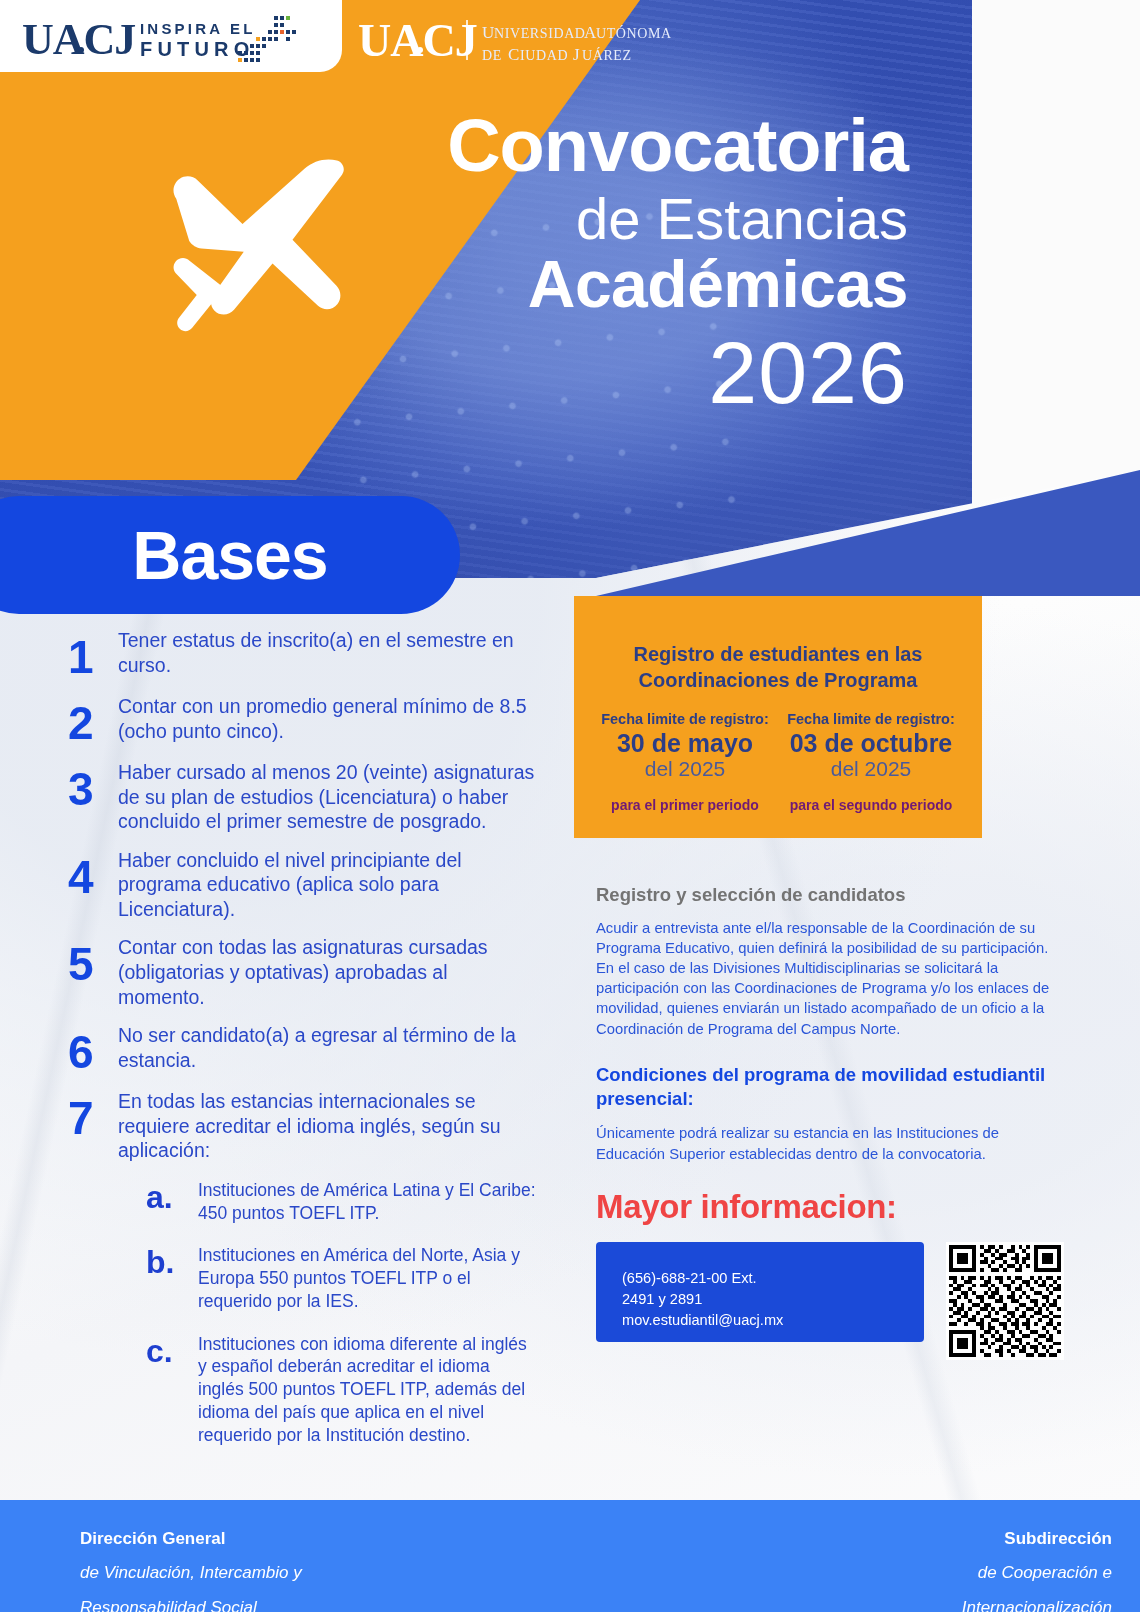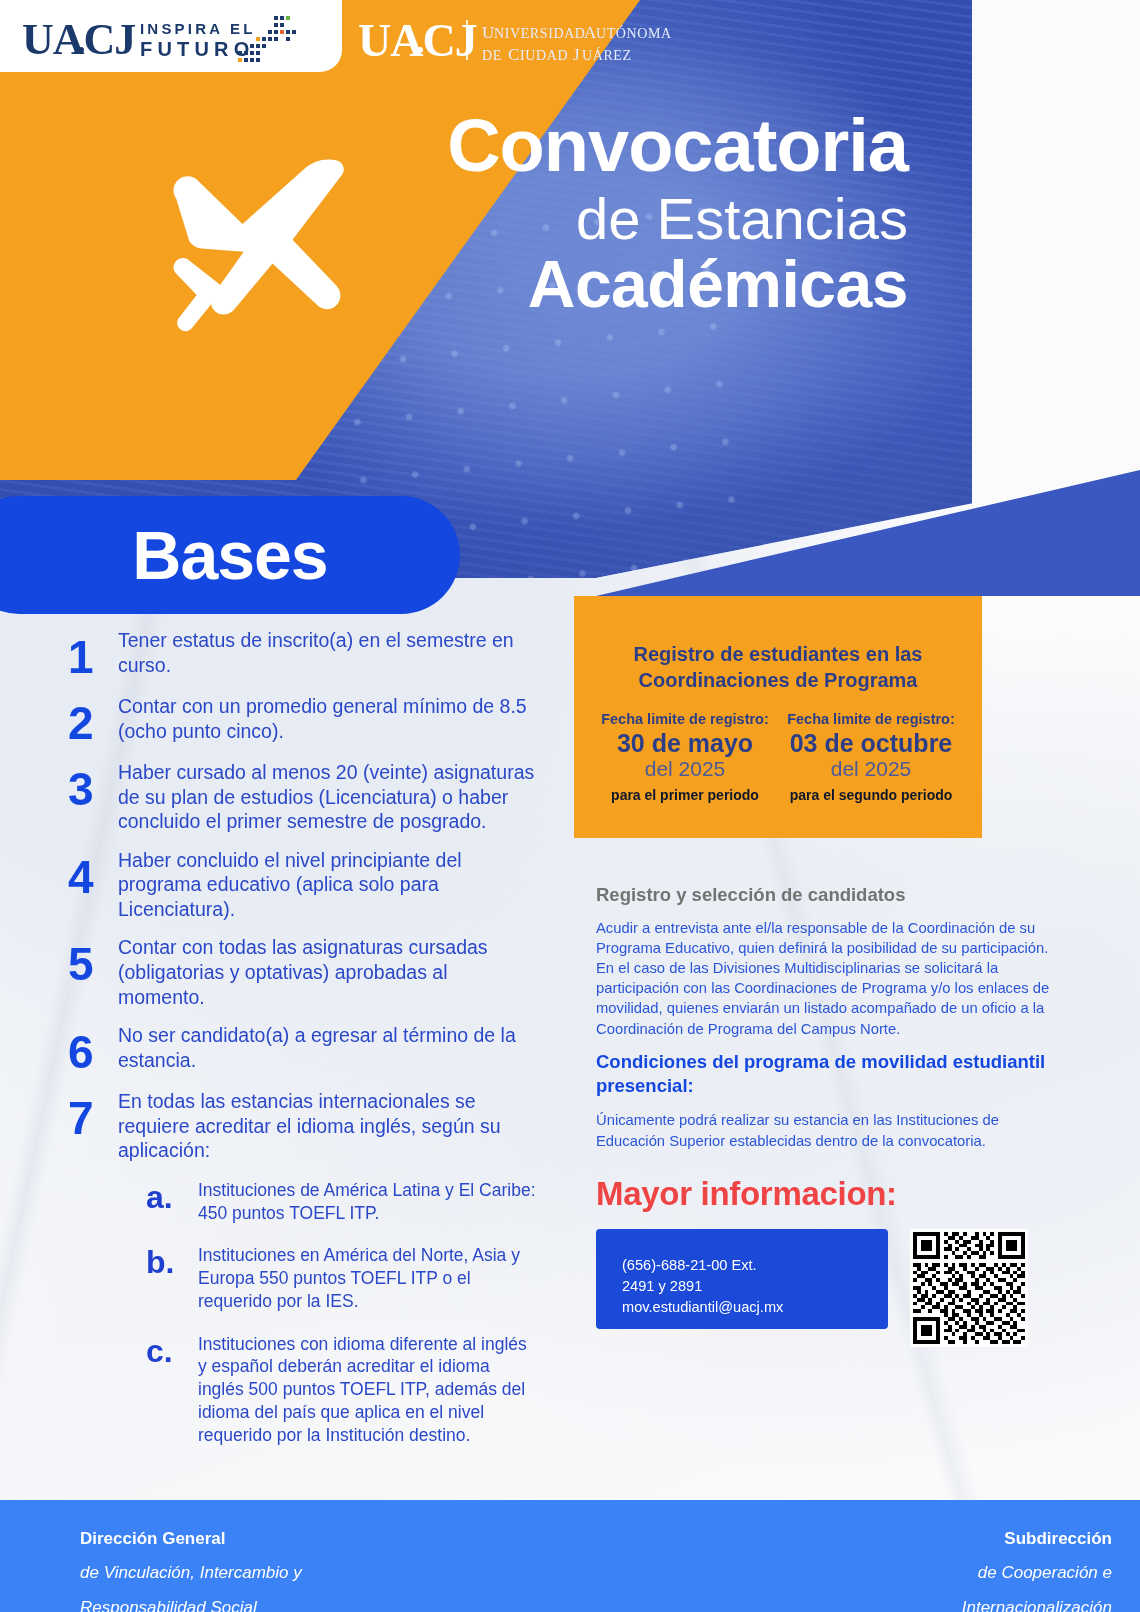--- a/index.html
+++ b/index.html
@@ -99,40 +99,40 @@
     position:absolute;left:574px;top:596px;width:408px;height:242px;background:#f5a01e;
     z-index:7;
   }
   .registro-inner{padding:46px 18px 0;text-align:center;color:#2c3e87;}
   .reg-title{font-size:20px;font-weight:700;line-height:1.28;}
   .reg-cols{display:flex;margin-top:18px;}
   .reg-col{flex:1;text-align:center;}
   .reg-lbl{font-size:14.5px;font-weight:700;color:#2c3e87;}
   .reg-date{font-size:25px;font-weight:700;color:#2c3e87;line-height:1.12;margin-top:2px;}
   .reg-year{font-size:21px;font-weight:400;color:#4a5a9b;line-height:1.12;}
-  .reg-per{font-size:14px;font-weight:700;color:#0f172a;margin-top:6px;}
+  .reg-per{font-size:14px;font-weight:700;color:#701a75;margin-top:16px;}
 
   
   .blue-wedge{
     position:absolute;left:596px;top:470px;width:544px;height:190px;background:#3a58bf;
     z-index:6;clip-path:polygon(0 126px, 544px 0, 544px 0, 544px 126px, 0 126px);
   }
 
   
   .spec{position:absolute;left:596px;top:872px;width:470px;z-index:8;}
   .spec-h1{color:#1447e0;font-size:34px;font-weight:700;letter-spacing:-.3px;}
   .spec-h2{color:#737373;font-size:18.5px;font-weight:700;margin-top:12px;}
   .spec-p{color:#2a55d8;font-size:14.8px;line-height:1.36;margin-top:12px;}
-  .spec-h2b{color:#1447e0;font-size:18.5px;font-weight:700;margin-top:11px;line-height:1.32;}
+  .spec-h2b{color:#1447e0;font-size:18.5px;font-weight:700;margin-top:24px;line-height:1.32;}
   .spec-p2{color:#2a55d8;font-size:14.8px;line-height:1.38;margin-top:12px;}
   .mayor{color:#ef4444;font-size:33px;font-weight:700;margin-top:24px;letter-spacing:-.3px;}
 
   .contact-row{display:flex;align-items:flex-start;margin-top:16px;}
   .contact-box{
-    width:292px;height:100px;background:#1b4ad8;border-radius:4px;
+    width:328px;height:100px;background:#1b4ad8;border-radius:4px;
     color:#fff;font-size:14.6px;line-height:1.42;padding:26px 0 0 26px;box-sizing:border-box;
   }
   .qr{width:118px;height:118px;margin-left:22px;background:#fff;padding:3px;box-sizing:border-box;}
 
   
   .footer{
     position:absolute;left:0;bottom:0;width:1140px;height:112px;background:#3b82f6;z-index:9;
     color:#fff;
   }
   .f-left{position:absolute;left:80px;top:28px;}
@@ -159,20 +159,21 @@
         c3.5-3.1,8.4-4.4,12.9-3.2c2.5,0.7,3.5,3.6,2,5.7L53,47.9l17.6,18.4c1.9,2,2.1,5.1,0.4,7.3c-1.9,2.5-5.5,2.8-7.8,0.7L45,57.4
         L29.6,75.9c-2,2.4-5.6,2.6-7.8,0.4c-1.7-1.7-1.9-4.4-0.5-6.4l12.2-17.2l-16.9-1.3c-2-0.2-3.8-1.3-4.9-3L6.5,31.5z"></path>
       <path fill="#ffffff" d="M11.8,56.3c-1.6-1.6-4.2-1.4-5.6,0.4c-1.1,1.4-1,3.4,0.2,4.7l8.3,8.6l-7.1,9.1
         c-1.1,1.4-0.9,3.3,0.4,4.5c1.4,1.3,3.6,1.1,4.8-0.4l12.9-16L11.8,56.3z"></path>
     </svg>
 
     <div class="title-block">
       <div class="t1">Convocatoria</div>
       <div class="t2">de Estancias</div>
       <div class="t3">Académicas</div>
+      <div class="t4">2026</div>
     </div>
 
     <div class="logo-plate"></div>
   </div>
 
   <svg class="logo-l" width="300" height="52" viewBox="0 0 300 52">
     <text x="0" y="40" font-family="Liberation Serif, serif" font-size="44" font-weight="700" fill="#1b3a6b" letter-spacing="-1">UACJ</text>
     <circle cx="59" cy="36" r="3" fill="#1b3a6b"></circle>
     <text x="118" y="20" font-family="Liberation Sans, sans-serif" font-size="15" font-weight="700" fill="#1b3a6b" letter-spacing="3.2">INSPIRA EL</text>
     <text x="118" y="42" font-family="Liberation Sans, sans-serif" font-size="20" font-weight="700" fill="#1b3a6b" letter-spacing="5.2">FUTURO</text>

